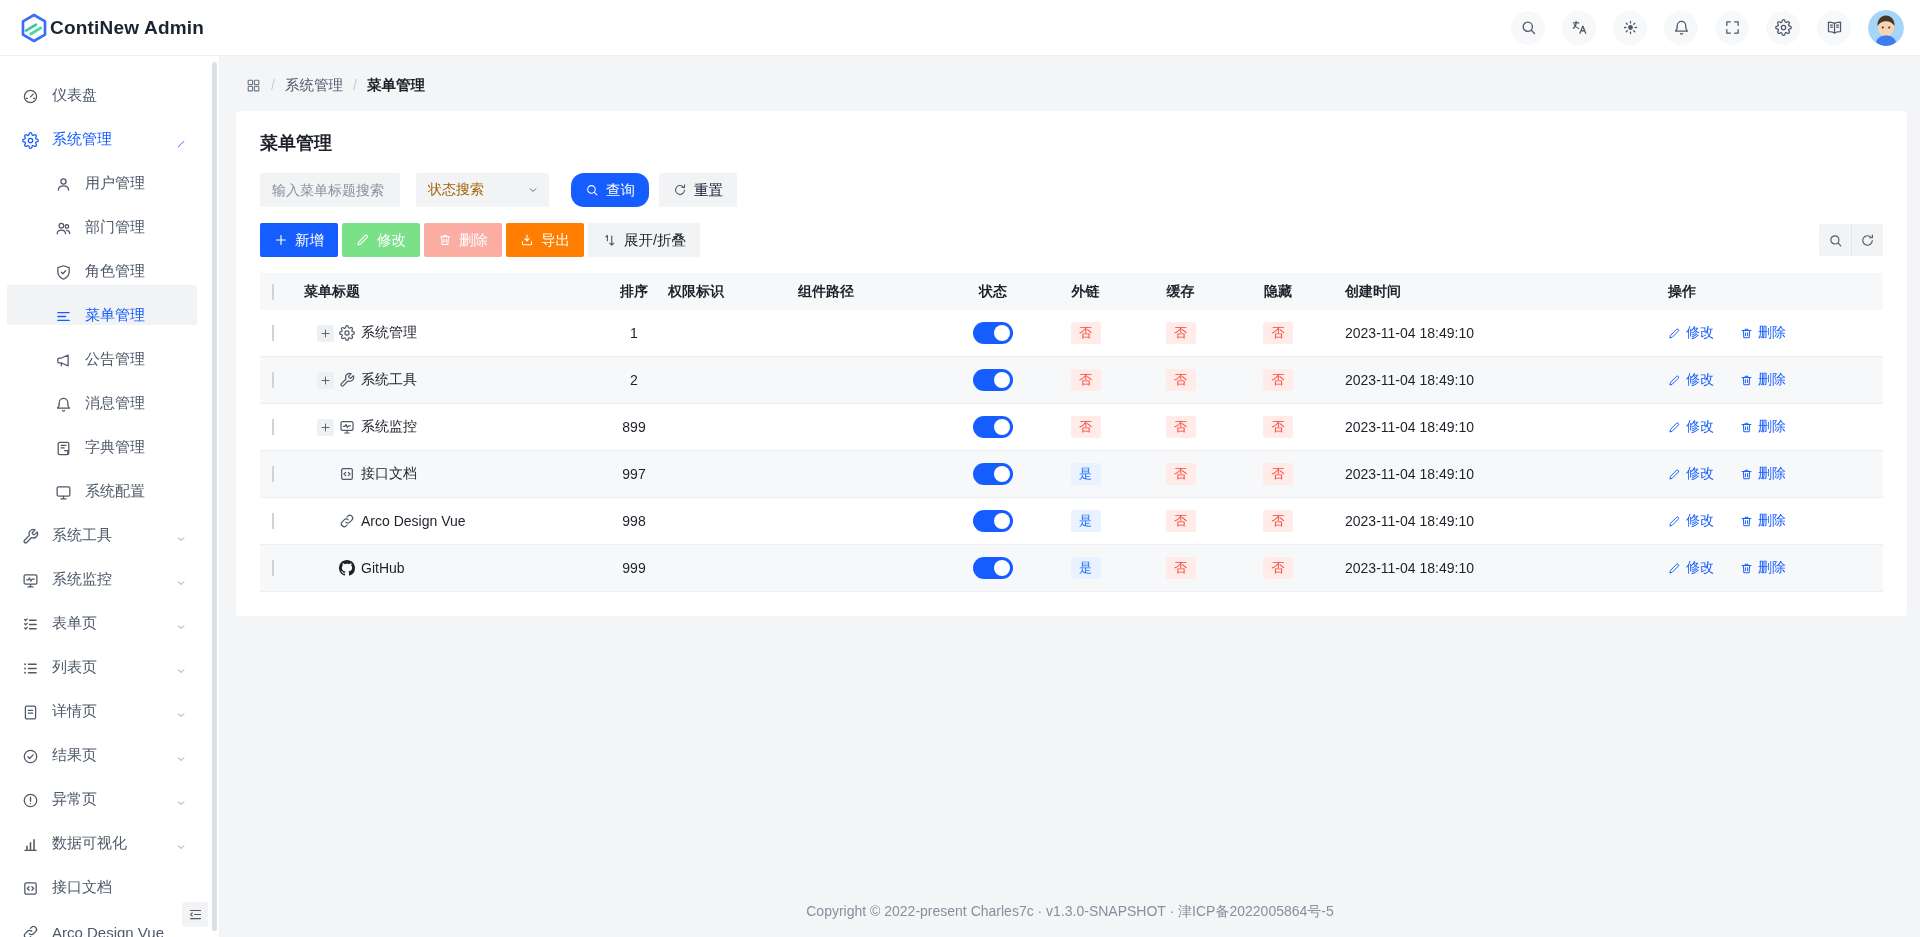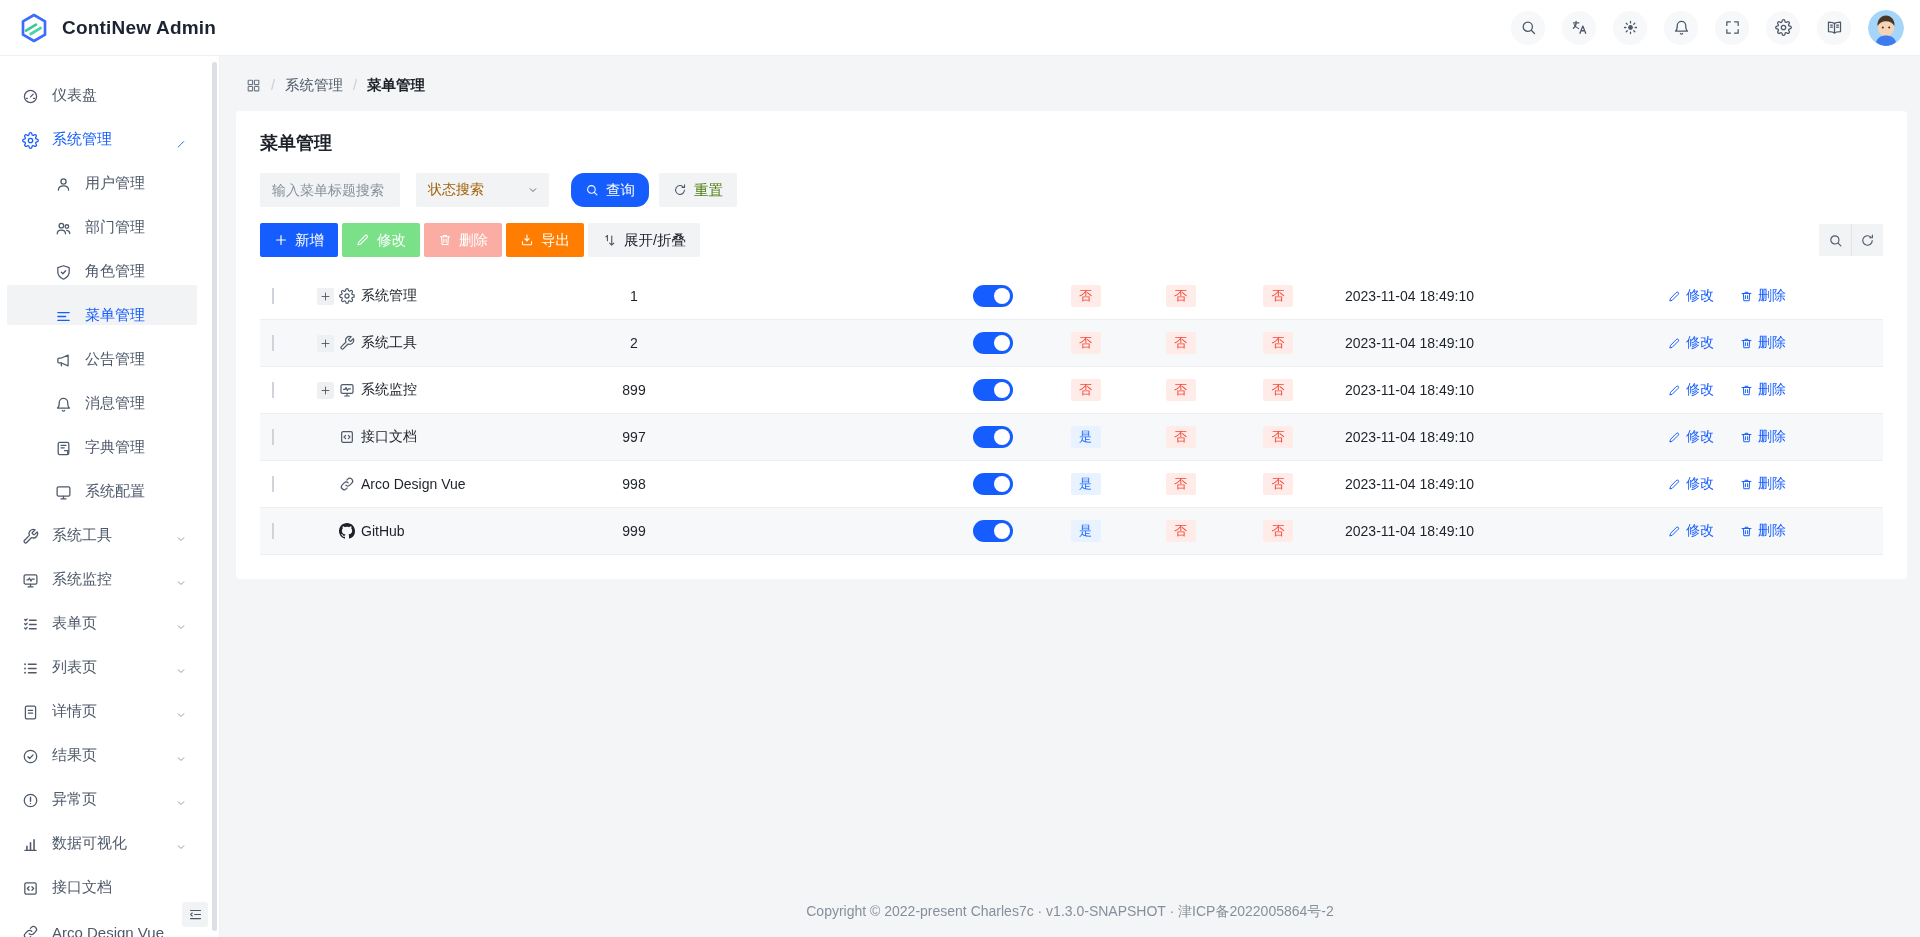--- a/index.html
+++ b/index.html
@@ -3,21 +3,21 @@
 <meta charset="utf-8">
 <style>
   * { margin:0; padding:0; box-sizing:border-box; }
   html,body { width:1920px; height:937px; overflow:hidden; }
   body { font-family:"Liberation Sans","DejaVu Sans",sans-serif; background:#f4f5f7; color:#1d2129; }
   .icon { display:inline-flex; align-items:center; justify-content:center; flex:none; }
   .icon svg { width:100%; height:100%; }
 
   
   .header { height:56px; background:#fff; display:flex; align-items:center; justify-content:space-between; padding:0 16px 0 18px; border-bottom:1px solid #eef0f3; position:relative; z-index:5; }
-  .header-left { display:flex; align-items:center; gap:12px; }
+  .header-left { display:flex; align-items:center; }
   .logo { width:32px; height:32px; }
   .app-title { font-size:19px; font-weight:700; color:#1c2433; letter-spacing:.2px; }
   .header-right { display:flex; align-items:center; gap:17px; }
   .hbtn { width:34px; height:34px; border-radius:50%; background:#f7f8fa; border:none; display:flex; align-items:center; justify-content:center; color:#4e5969; cursor:pointer; }
   .hbtn .icon { width:17px; height:17px; }
   .avatar { width:36px; height:36px; border-radius:50%; overflow:hidden; cursor:pointer; }
   .avatar svg { width:36px; height:36px; display:block; }
 
   
   .body-wrap { display:flex; height:881px; }
@@ -48,21 +48,21 @@
   .card-title { font-size:18px; font-weight:600; color:#1d2129; line-height:25px; }
 
   .filter-row { display:flex; align-items:center; margin-top:17px; gap:16px; }
   .f-input { width:140px; height:34px; background:#f2f3f5; border:none; border-radius:2px; padding:0 12px; font-size:14px; color:#14532d; font-family:inherit; }
   .f-input::placeholder { color:#86909c; }
   .f-select { width:133px; height:34px; background:#f2f3f5; border-radius:2px; display:flex; align-items:center; justify-content:space-between; padding:0 10px 0 12px; font-size:14px; color:#a16207; cursor:pointer; }
   .f-select .icon { width:12px; height:12px; color:#4e5969; }
   .btn { height:34px; border:none; border-radius:2px; display:inline-flex; align-items:center; justify-content:center; gap:7px; font-size:14.5px; font-family:inherit; cursor:pointer; padding:0 14px; }
   .btn .icon { width:14px; height:14px; }
   .btn-primary { background:#165DFF; color:#fff; margin-left:6px;border-radius:13px; }
-  .btn-plain { background:#f2f3f5; color:#4d7c0f; margin-left:-6px; }
+  .btn-plain { background:#f2f3f5; color:#0f172a; margin-left:-6px; }
   .btn-plain .icon { color:#4e5969; }
 
   .toolbar-row { display:flex; align-items:center; margin-top:16px; gap:4px; position:relative; }
   .btn-add { background:#165DFF; color:#fff; }
   .btn-edit { background:#7BE188; color:#fff; cursor:not-allowed; }
   .btn-del { background:#FBACA3; color:#fff; cursor:not-allowed; }
   .btn-export { background:#FF7D00; color:#fff; }
   .btn-expand { background:#f2f3f5; color:#1d2129; }
   .btn-expand .icon { color:#4e5969; width:15px; height:15px; }
   .icon-group { position:absolute; right:0; top:1px; display:flex; background:#f2f3f5; border-radius:2px; height:32px; }
@@ -535,20 +535,33 @@
                 <svg viewBox="0 0 24 24" fill="none" stroke="currentColor" stroke-width="1.8" stroke-linecap="round" stroke-linejoin="round">
                   <path d="M19.6 12a7.6 7.6 0 1 1-2.2-5.4"></path>
                   <path d="M19.8 3.2v4.4h-4.4"></path>
                 </svg>
               </span>
           </button>
         </div>
       </div>
 
       <div class="table">
+        <div class="tr thead" id="table-head">
+            <div class="th c-check"><span class="checkbox"></span></div>
+            <div class="th c-title">菜单标题</div>
+            <div class="th c-center">排序</div>
+            <div class="th c-perm">权限标识</div>
+            <div class="th c-path">组件路径</div>
+            <div class="th c-center">状态</div>
+            <div class="th c-center">外链</div>
+            <div class="th c-center">缓存</div>
+            <div class="th c-center">隐藏</div>
+            <div class="th c-created">创建时间</div>
+            <div class="th c-actions">操作</div>
+          </div>
         <div class="tbody" id="table-body">
             <div class="tr">
               <div class="td c-check"><span class="checkbox"></span></div>
               <div class="td tree-cell">
                 <button class="expand-btn">
                   <span class="icon ">
                     <svg viewBox="0 0 24 24" fill="none" stroke="currentColor" stroke-width="1.8" stroke-linecap="round" stroke-linejoin="round">
                       <path d="M12 4.5v15M4.5 12h15" stroke-width="2"></path>
                     </svg>
                   </span>
@@ -855,15 +868,15 @@
                   </span>
                   <span>删除</span>
                 </span>
               </div>
             </div>
           </div>
       </div>
     </section>
 
     <div class="spacer"></div>
-    <footer class="footer">Copyright © 2022-present Charles7c · v1.3.0-SNAPSHOT · 津ICP备2022005864号-2</footer>
+    <footer class="footer">Copyright © 2022-present Charles7c · v1.3.0-SNAPSHOT · 津ICP备2022005864号-5</footer>
   </main>
 </div>
 
 </body></html>

